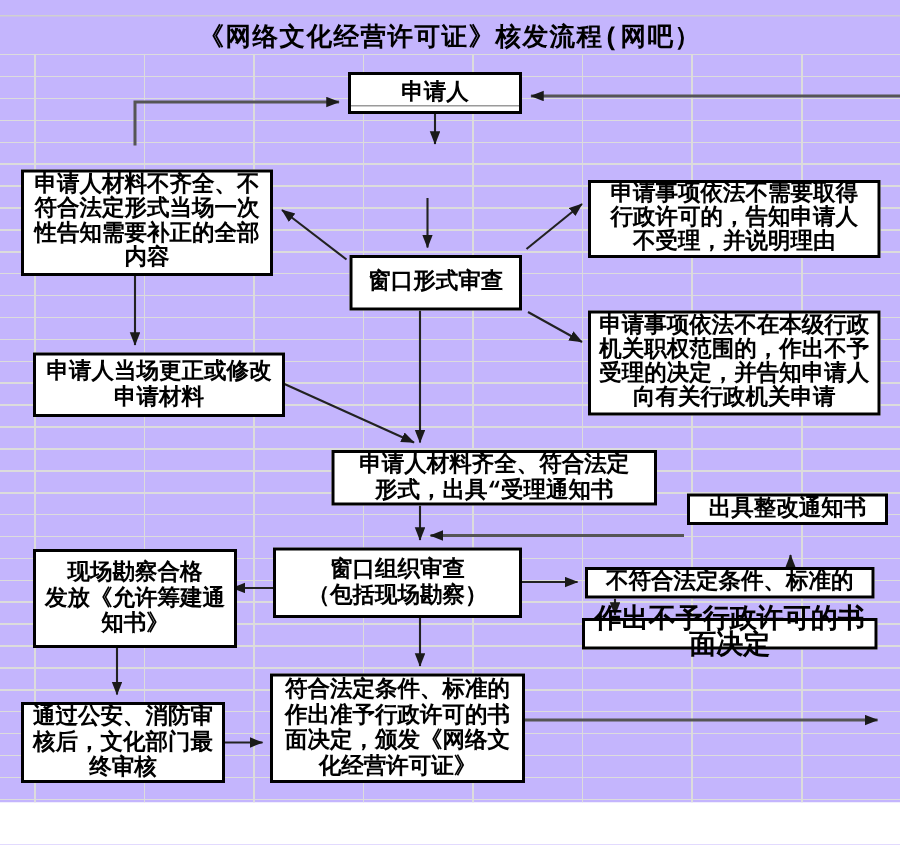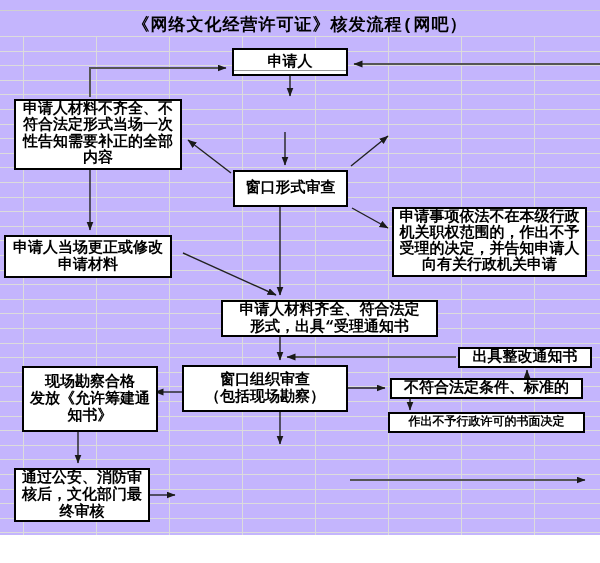--- a/index.html
+++ b/index.html
@@ -22,29 +22,29 @@
   }
   .box{
     position:absolute;z-index:2;box-sizing:border-box;background:#fff;
     border:2px solid #000;color:#000;font-weight:bold;font-size:15px;line-height:17px;
     display:flex;align-items:center;justify-content:center;text-align:center;
     white-space:pre-line;padding:0 2px;
   }
   #n-applicant        {left:232px;top:48px; width:116px;height:28px;}
   #n-submit           {left:233px;top:101px;width:114px;height:31px;}
   #n-window-review    {left:233px;top:170px;width:115px;height:37px;}
-  #n-incomplete       {left:14px; top:99px; width:168px;height:71px;line-height:16.5px;}
-  #n-correct          {left:4px; top:235px;width:168px;height:43px;}
+  #n-incomplete       {left:14px; top:113px; width:168px;height:71px;line-height:16.5px;}
+  #n-correct          {left:22px; top:235px;width:168px;height:43px;}
   #n-no-permit        {left:392px;top:120px;width:195px;height:52px;line-height:16px;}
   #n-jurisdiction     {left:392px;top:207px;width:195px;height:70px;line-height:16px;}
   #n-complete         {left:180px;top:300px;width:217px;height:37px;margin-left:41px;}
-  #n-rectify          {left:458px;top:347px;width:134px;height:21px;}
+  #n-rectify          {left:458px;top:329px;width:134px;height:21px;}
   #n-org-review       {left:182px;top:365px;width:166px;height:47px;}
   #n-notmeet          {left:390px;top:378px;width:193px;height:21px;}
-  #n-denial           {left:388px;top:412px;width:197px;height:21px;font-size:12px;}
+  #n-denial           {left:388px;top:412px;width:197px;height:21px;font-size:18px;}
   #n-sitepass         {left:22px; top:366px;width:136px;height:66px;}
   #n-finalreview      {left:14px; top:468px;width:136px;height:54px;}
   #n-approve          {left:180px;top:449px;width:170px;height:73px;}
   #applicant-underline{position:absolute;left:234px;top:70px;width:112px;height:1px;background:#9a9a9a;z-index:3;}
   #green-corner{
     position:absolute;left:13px;top:548px;width:0;height:0;z-index:2;
     border-bottom:8px solid #2e8b2e;border-right:8px solid transparent;
   }
 </style>
 </head>
@@ -94,32 +94,39 @@
 
   <div class="box" id="n-applicant">申请人</div>
   <div id="applicant-underline"></div>
   <div class="box" id="n-window-review">窗口形式审查</div>
   <div class="box" id="n-incomplete">申请人材料不齐全、不
 符合法定形式当场一次
 性告知需要补正的全部
 内容</div>
   <div class="box" id="n-correct">申请人当场更正或修改
 申请材料</div>
+  <div class="box" id="n-no-permit">申请事项依法不需要取得
+行政许可的，告知申请人
+不受理，并说明理由</div>
   <div class="box" id="n-jurisdiction">申请事项依法不在本级行政
 机关职权范围的，作出不予
 受理的决定，并告知申请人
 向有关行政机关申请</div>
   <div class="box" id="n-complete">申请人材料齐全、符合法定
 形式，出具“受理通知书</div>
   <div class="box" id="n-rectify">出具整改通知书</div>
   <div class="box" id="n-org-review">窗口组织审查
 （包括现场勘察）</div>
   <div class="box" id="n-notmeet">不符合法定条件、标准的</div>
   <div class="box" id="n-denial">作出不予行政许可的书面决定</div>
   <div class="box" id="n-sitepass">现场勘察合格
 发放《允许筹建通
 知书》</div>
   <div class="box" id="n-finalreview">通过公安、消防审
 核后，文化部门最
 终审核</div>
+  <div class="box" id="n-approve">符合法定条件、标准的
+作出准予行政许可的书
+面决定，颁发《网络文
+化经营许可证》</div>
 
   <div id="green-corner"></div>
 </div>
 
 </body></html>

